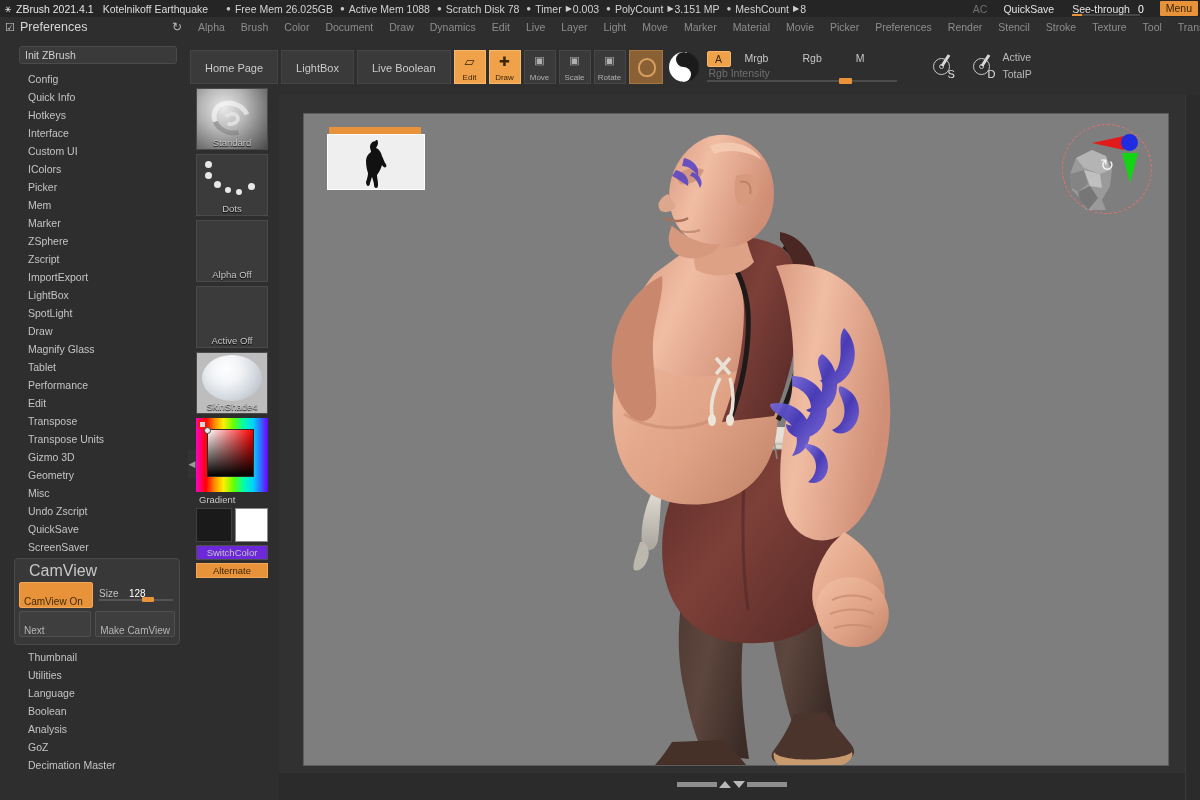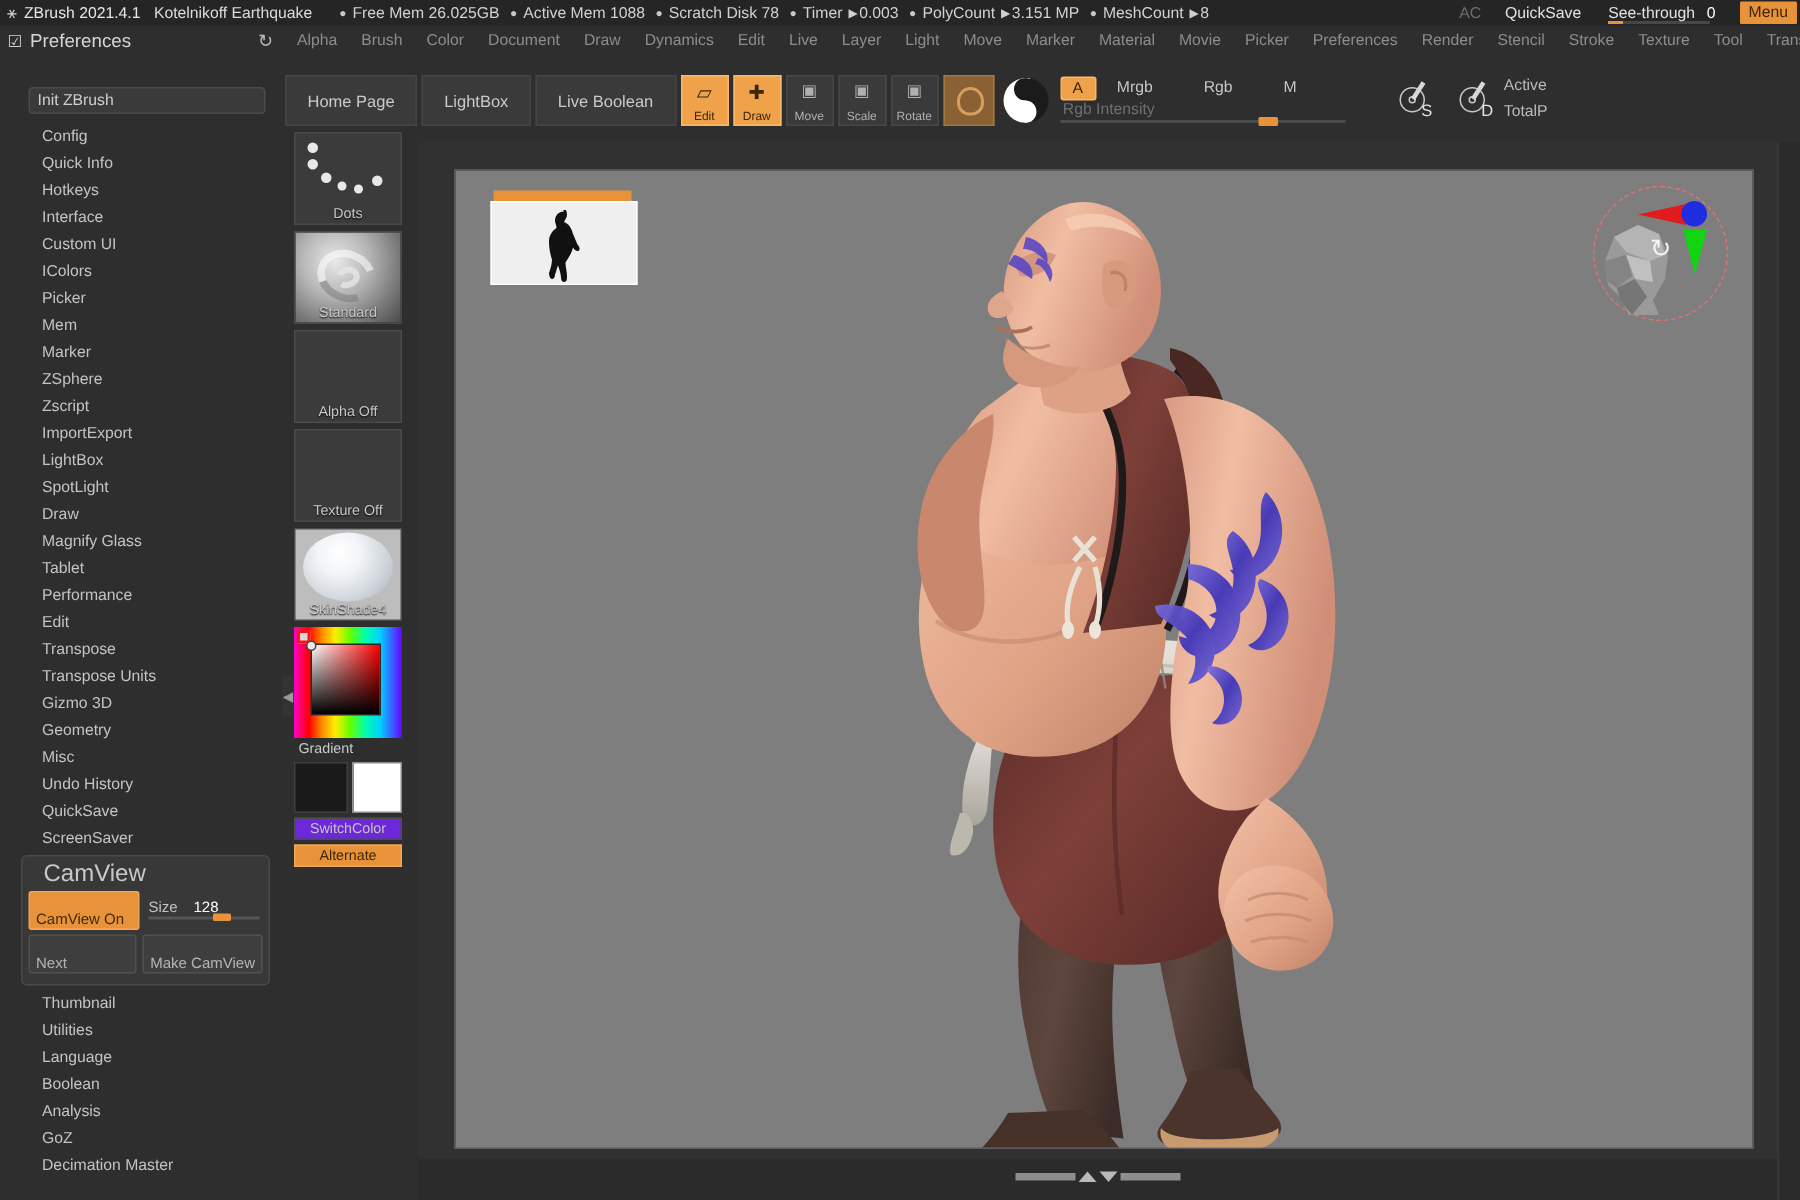--- a/index.html
+++ b/index.html
@@ -54,21 +54,21 @@
   }
   #pref-header {
     height: 20px; display: flex; align-items: center; color: #d6d6d6; font-size: 12.5px;
   }
   #pref-header .chk {
     width: 20px; text-align: center; font-size: 11px; color: #cfcfcf;
   }
   #pref-header .ptitle { flex: 1 1 auto; }
   #pref-header .refresh { width: 26px; text-align: center; font-size: 12px; color: #b9b9b9; }
   #init-btn {
-    margin: 21px 13px 0 19px; height: 18px; background: #3a3a3a;
+    margin: 9px 13px 0 19px; height: 18px; background: #3a3a3a;
     border: 1px solid #4b4b4b; border-radius: 3px;
     color: #cfcfcf; font-size: 10.5px; display: flex; align-items: center;
     padding-left: 5px;
   }
   .pref-list { margin-top: 6px; }
   .pref-item {
     height: 18px; line-height: 18px; color: #c4c4c4; font-size: 10.5px;
     padding-left: 28px;
   }
 
@@ -384,21 +384,21 @@
       <div class="pref-item">Draw</div>
       <div class="pref-item">Magnify Glass</div>
       <div class="pref-item">Tablet</div>
       <div class="pref-item">Performance</div>
       <div class="pref-item">Edit</div>
       <div class="pref-item">Transpose</div>
       <div class="pref-item">Transpose Units</div>
       <div class="pref-item">Gizmo 3D</div>
       <div class="pref-item">Geometry</div>
       <div class="pref-item">Misc</div>
-      <div class="pref-item">Undo History</div>
+      <div class="pref-item">Undo Zscript</div>
       <div class="pref-item">QuickSave</div>
       <div class="pref-item">ScreenSaver</div>
     </div>
 
     <div id="camview-panel">
       <div class="cv-title">CamView</div>
       <div class="cv-row">
         <div class="cv-btn cv-on">CamView On</div>
         <div class="cv-size">
           <span class="lbl">Size</span>
@@ -488,45 +488,45 @@
 
       <div style="position:relative; width:40px">
         <div style="position:absolute;left:0;top:1px;font-size:10.5px;color:#b9b9b9">Active</div>
         <div style="position:absolute;left:0;top:18px;font-size:10.5px;color:#b9b9b9">TotalP</div>
       </div>
     </div>
   </div>
 
   <div id="toolstrip">
     <div class="swatch-wrap">
+      <div class="swatch sw-standard">
+        <span class="swirl"></span>
+        <span class="swirl2"></span>
+        <span class="cap">Standard</span>
+      </div>
+    </div>
+    <div class="swatch-wrap">
       <div class="swatch sw-dots">
         <i style="left:8px;top:6px;width:7px;height:7px"></i>
         <i style="left:8px;top:17px;width:7px;height:7px"></i>
         <i style="left:17px;top:26px;width:7px;height:7px"></i>
         <i style="left:28px;top:32px;width:6px;height:6px"></i>
         <i style="left:39px;top:34px;width:6px;height:6px"></i>
         <i style="left:51px;top:28px;width:7px;height:7px"></i>
         <span class="cap">Dots</span>
       </div>
     </div>
     <div class="swatch-wrap">
-      <div class="swatch sw-standard">
-        <span class="swirl"></span>
-        <span class="swirl2"></span>
-        <span class="cap">Standard</span>
+      <div class="swatch sw-empty">
+        <span class="cap">Alpha Off</span>
       </div>
     </div>
     <div class="swatch-wrap">
       <div class="swatch sw-empty">
-        <span class="cap">Alpha Off</span>
-      </div>
-    </div>
-    <div class="swatch-wrap">
-      <div class="swatch sw-empty">
-        <span class="cap">Texture Off</span>
+        <span class="cap">Active Off</span>
       </div>
     </div>
     <div class="swatch-wrap">
       <div class="swatch sw-material">
         <span class="ball"></span>
         <span class="cap">SkinShade4</span>
       </div>
     </div>
     <div id="colorpicker">
       <span class="inner"></span>

